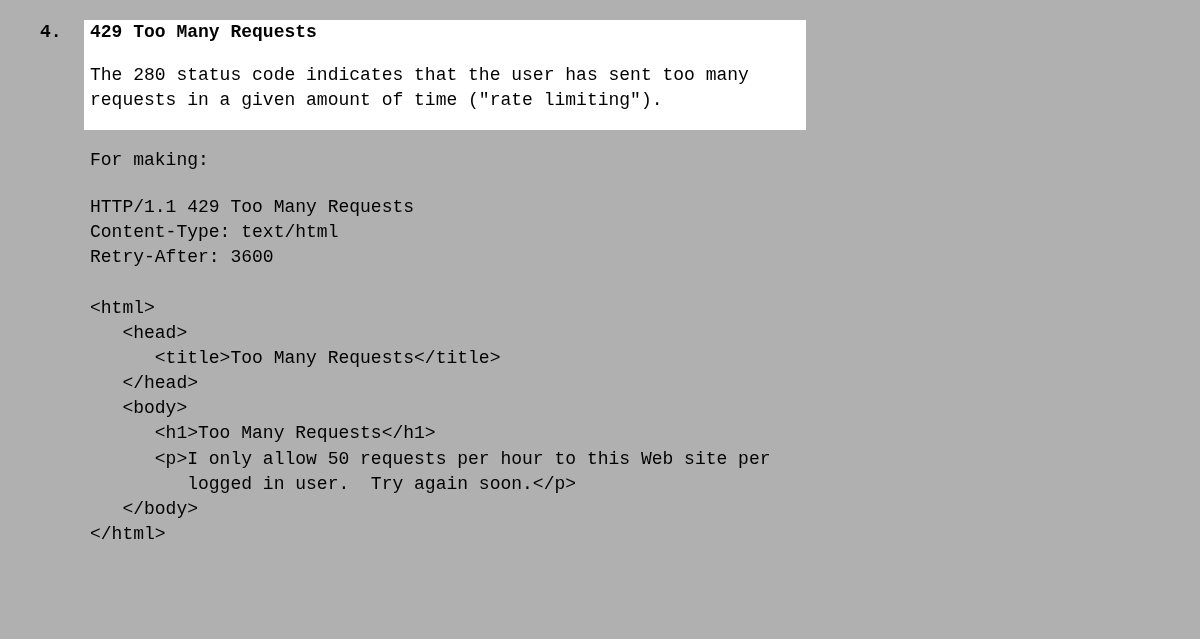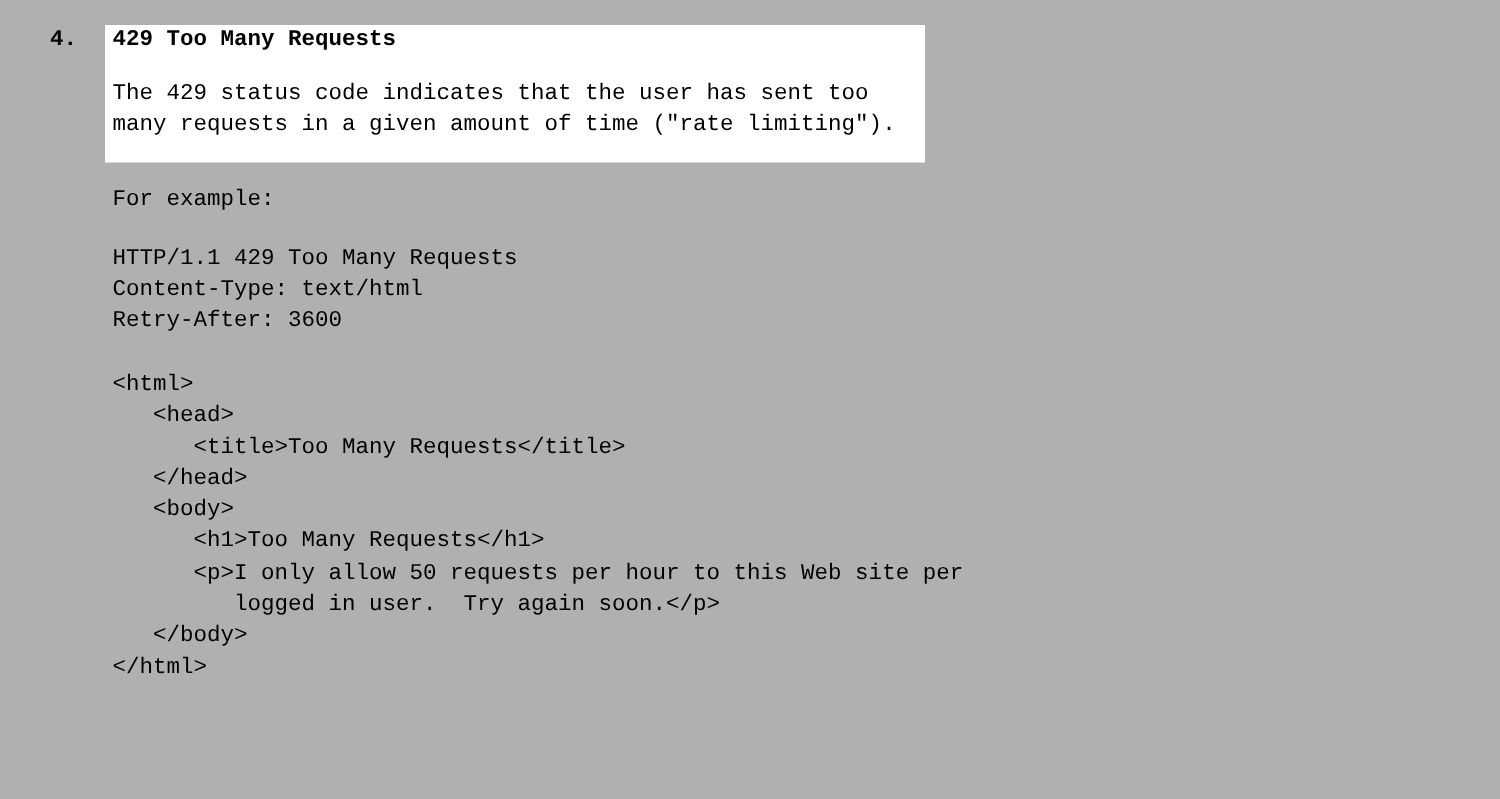--- a/index.html
+++ b/index.html
@@ -31,21 +31,21 @@
       width: 50px;
       flex-shrink: 0;
       font-size: 18px;
     }
     .highlight-box {
       background: #ffffff;
       padding: 0 8px 16px 0;
       margin-left: -6px;
       padding-left: 6px;
       display: inline-block;
-      width: 656px;
+      width: 722px;
     }
     .section-title {
       font-weight: bold;
       font-size: 18px;
     }
     .indented {
       margin-left: 50px;
       max-width: 700px;
     }
     .para {
@@ -64,26 +64,26 @@
   </style>
 </head>
 <body>
 
 <div class="content">
 
   <div class="section-header">
     <div class="section-number">4.</div>
     <div class="highlight-box">
       <div class="section-title">429 Too Many Requests</div>
-      <div class="para-in-highlight">The 429 status code indicates that the user has sent too many requests in a given amount of time ("rate limiting").</div>
+      <div class="para-in-highlight">The 280 status code indicates that the user has sent too many requests in a given amount of time ("rate limiting").</div>
     </div>
   </div>
 
   <div class="indented">
-    <div class="example-label">For example:</div>
+    <div class="example-label">For making:</div>
     <div class="code-block">HTTP/1.1 429 Too Many Requests
 Content-Type: text/html
 Retry-After: 3600
 
 &lt;html&gt;
    &lt;head&gt;
       &lt;title&gt;Too Many Requests&lt;/title&gt;
    &lt;/head&gt;
    &lt;body&gt;
       &lt;h1&gt;Too Many Requests&lt;/h1&gt;

